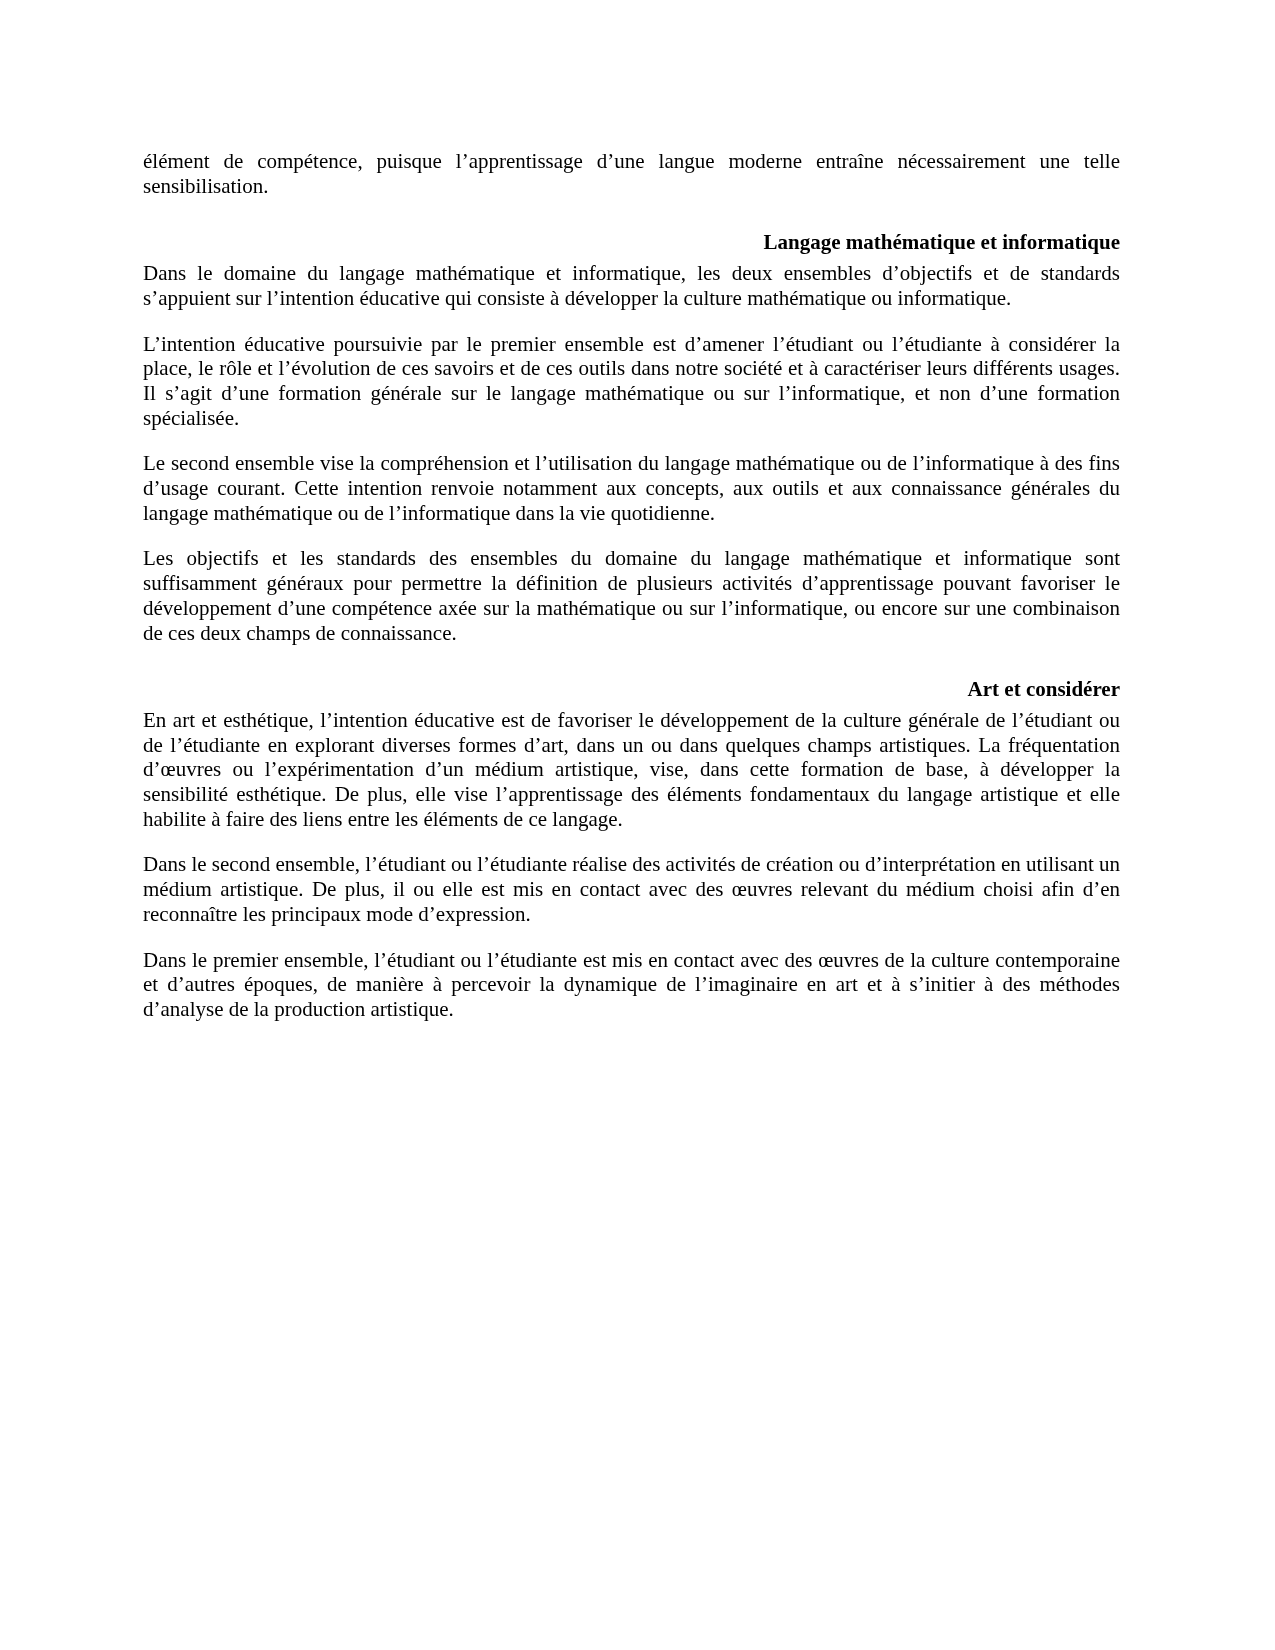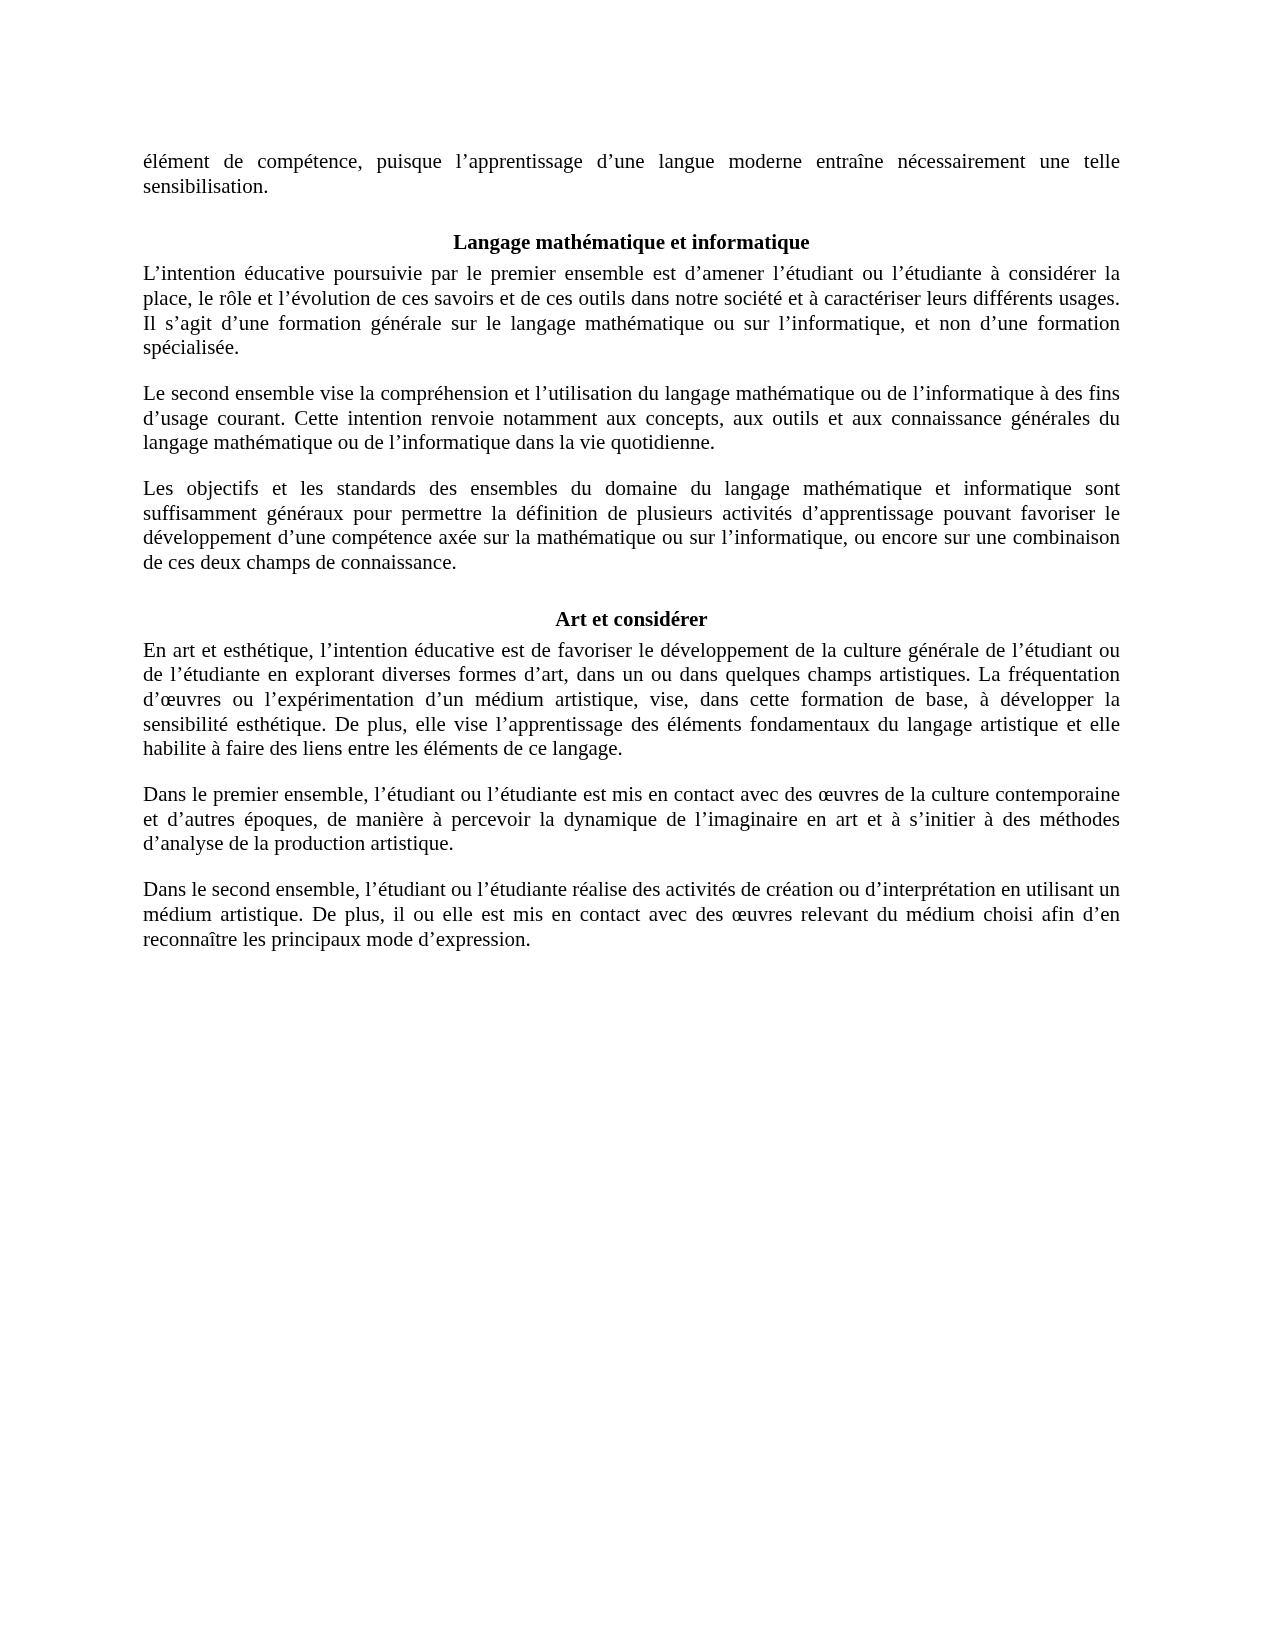--- a/index.html
+++ b/index.html
@@ -27,21 +27,21 @@
     text-align: justify;
   }
   .para {
     margin: 0 0 21px 0;
     text-justify: inter-word;
   }
   .heading {
     font-size: 21px;
     line-height: 24.7px;
     font-weight: bold;
-    text-align: center;
+    text-align: right;
     margin: 32px 0 6px 0;
   }
   .footer {
     position: absolute;
     left: 149px;
     top: 1537px;
     display: flex;
     align-items: center;
     font-size: 16px;
     line-height: 18px;
@@ -65,29 +65,30 @@
 </head>
 <body>
 
 <div class="page">
 
   <main class="content">
     <p class="para">élément de compétence, puisque l’apprentissage d’une langue moderne entraîne nécessairement une telle sensibilisation.</p>
 
     <h2 class="heading">Langage mathématique et informatique</h2>
 
+    <p class="para">Dans le domaine du langage mathématique et informatique, les deux ensembles d’objectifs et de standards s’appuient sur l’intention éducative qui consiste à développer la culture mathématique ou informatique.</p>
     <p class="para">L’intention éducative poursuivie par le premier ensemble est d’amener l’étudiant ou l’étudiante à considérer la place, le rôle et l’évolution de ces savoirs et de ces outils dans notre société et à caractériser leurs différents usages.  Il s’agit d’une formation générale sur le langage mathématique ou sur l’informatique, et non d’une formation spécialisée.</p>
     <p class="para">Le second ensemble vise la compréhension et l’utilisation du langage mathématique ou de l’informatique à des fins d’usage courant.  Cette intention renvoie notamment aux concepts, aux outils et aux connaissance générales du langage mathématique ou de l’informatique dans la vie quotidienne.</p>
     <p class="para">Les objectifs et les standards des ensembles du domaine du langage mathématique et informatique sont suffisamment généraux pour permettre la définition de plusieurs activités d’apprentissage pouvant favoriser le développement d’une compétence axée sur la mathématique ou sur l’informatique, ou encore sur une combinaison de ces deux champs de connaissance.</p>
 
     <h2 class="heading">Art et considérer</h2>
 
     <p class="para">En art et esthétique, l’intention éducative est de favoriser le développement de la culture générale de l’étudiant ou de l’étudiante en explorant diverses formes d’art, dans un ou dans quelques champs artistiques.  La fréquentation d’œuvres ou l’expérimentation d’un médium artistique, vise, dans cette formation de base, à développer la sensibilité esthétique.  De plus, elle vise l’apprentissage des éléments fondamentaux du langage artistique et elle habilite à faire des liens entre les éléments de ce langage.</p>
+    <p class="para">Dans le second ensemble, l’étudiant ou l’étudiante réalise des activités de création ou d’interprétation en utilisant un médium artistique.  De plus, il ou elle est mis en contact avec des œuvres relevant du médium choisi afin d’en reconnaître les principaux mode d’expression.</p>
     <p class="para">Dans le premier ensemble, l’étudiant ou l’étudiante est mis en contact avec des œuvres de la culture contemporaine et d’autres époques, de manière à percevoir la dynamique de l’imaginaire en art et à s’initier à des méthodes d’analyse de la production artistique.</p>
-    <p class="para">Dans le second ensemble, l’étudiant ou l’étudiante réalise des activités de création ou d’interprétation en utilisant un médium artistique.  De plus, il ou elle est mis en contact avec des œuvres relevant du médium choisi afin d’en reconnaître les principaux mode d’expression.</p>
   </main>
 
   <footer class="footer">
     <span class="page-num">18</span>
     <span class="footer-bar"></span>
     <span class="footer-title">Techniques d’aménagement cynégétique et halieutique</span>
   </footer>
 
 </div>
 

